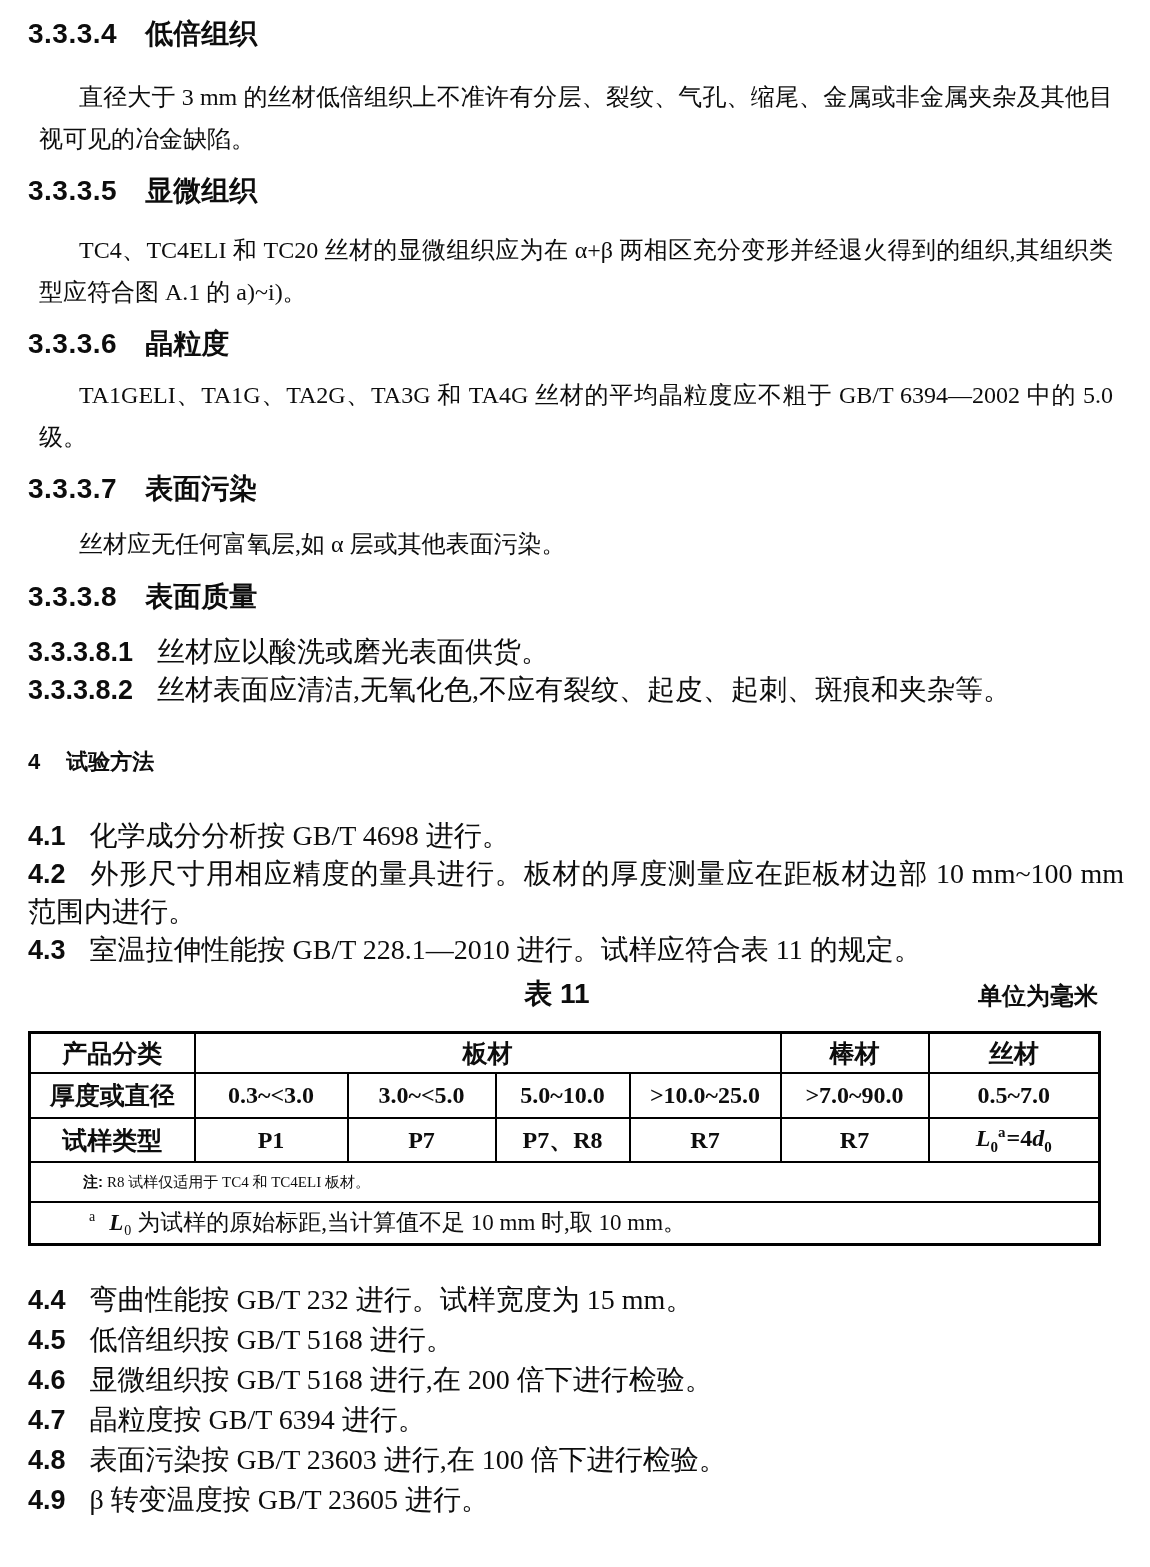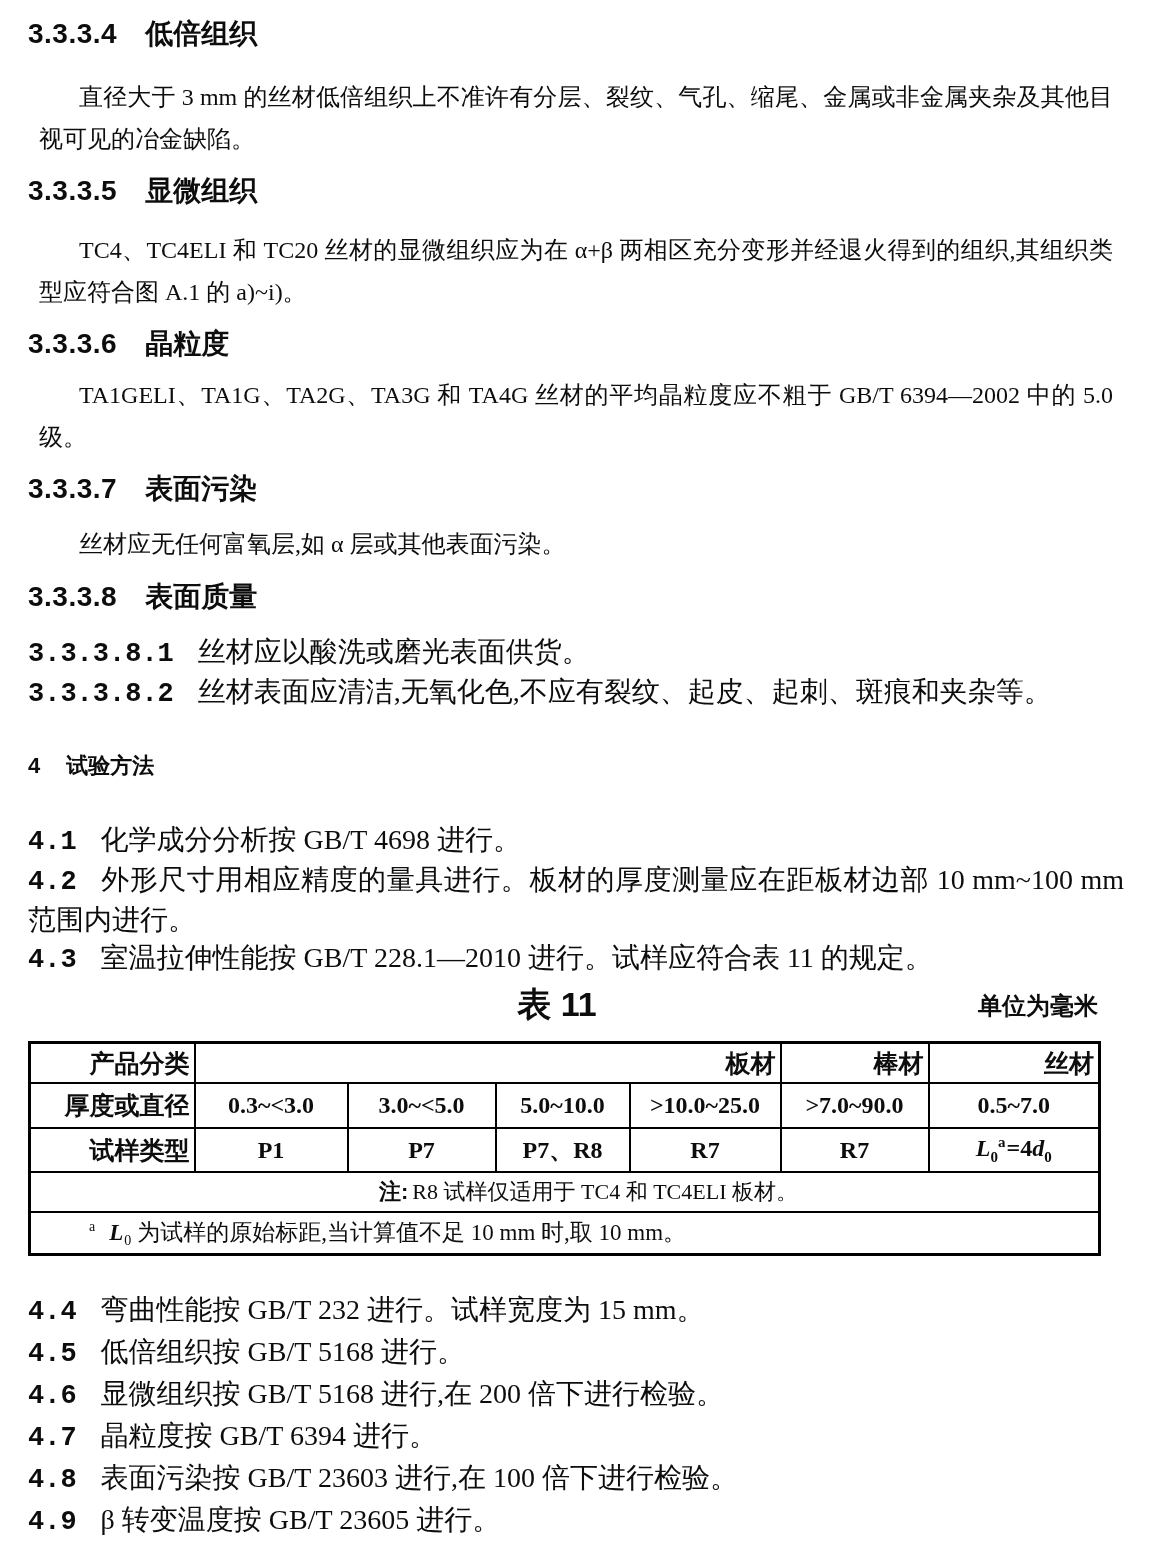--- a/index.html
+++ b/index.html
@@ -25,66 +25,66 @@
 
   
   .para{
     font-size:24px;line-height:42px;text-align:justify;
     text-indent:40px;margin:11px;
   }
 
   
   .clause{font-size:28px;line-height:38px;text-align:justify;margin:0;}
   .clause .cnum{
-    font-family:Liberation Mono, monospace;
+    font-family:Liberation Sans, sans-serif;
     font-weight:bold;margin-right:24px;font-size:27px;
   }
   .clause-list-b .clause{line-height:39px;}
 
   
   .mt22{margin-top:22px;} .mt10{margin-top:10px;} .mt18{margin-top:18px;}
   .mt8{margin-top:8px;} .mt14{margin-top:14px;} .mt12{margin-top:12px;}
   .mt16{margin-top:16px;} .mt32{margin-top:32px;} .mt34{margin-top:34px;}
 
   
   .caption-row{
     position:relative;width:1070px;height:34px;margin-top:8px;
     font-family:"Liberation Sans","DejaVu Sans",sans-serif;font-weight:bold;
   }
   .tcaption{
     position:absolute;left:0;right:12px;text-align:center;
-    font-size:34px;line-height:34px;
+    font-size:28px;line-height:34px;
   }
   .tunit{
     position:absolute;right:0;top:4px;font-size:24px;line-height:30px;
   }
 
   
   table.t11{
     border-collapse:collapse;table-layout:fixed;width:1070px;margin-top:20px;
     border:3px solid #000;
   }
   table.t11 td{
     border:2px solid #000;text-align:center;vertical-align:middle;
     font-size:24px;font-weight:bold;padding:0 4px;
     font-family:"Liberation Serif","DejaVu Serif",serif;
   }
   table.t11 td.th{
     font-family:Liberation Sans, sans-serif;
-    font-size:25px;font-weight:bold;text-align:right;
+    font-size:25px;font-weight:bold;
   }
   tr.r1 td{height:38px;} tr.r2 td{height:43px;} tr.r3 td{height:42px;}
   td.formula{font-style:italic;border-radius:9px;}
   td.formula sub,td.formula sup{font-size:15px;font-style:normal;font-weight:bold;}
   td.formula sup{vertical-align:super;margin-right:1px;}
   td.formula .mid{font-style:normal;}
   td.formula i{font-weight:bold;}
   tr.note-row td{
-    height:38px;text-align:center;padding-left:52px;font-weight:normal;
-    font-size:22px;
+    height:38px;text-align:left;padding-left:52px;font-weight:normal;
+    font-size:15px;
   }
   tr.note-row .note-prefix{
     font-family:"Liberation Sans","DejaVu Sans",sans-serif;font-weight:bold;
     margin-right:4px;
   }
   tr.foot-row td{
     height:40px;text-align:left;padding-left:58px;font-weight:normal;
     font-size:23px;
   }
   tr.foot-row sup{font-size:14px;margin-right:14px;}

